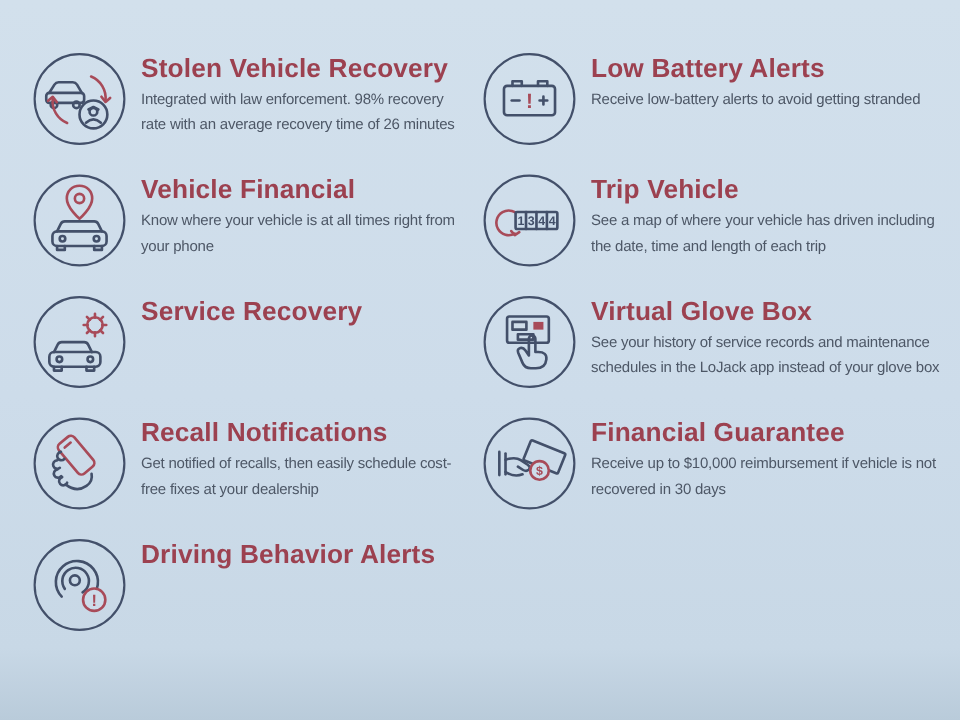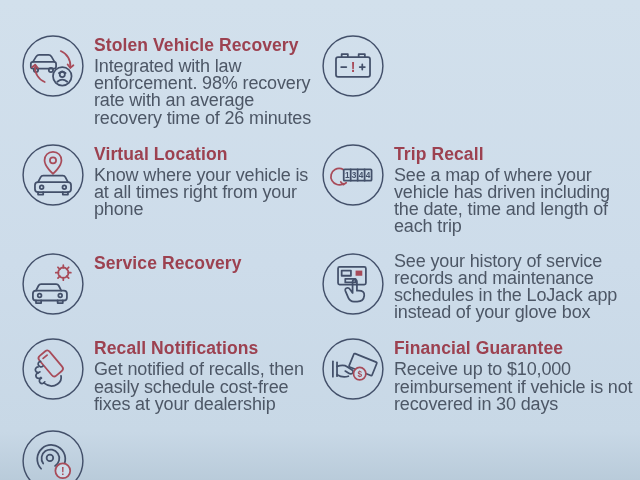--- a/index.html
+++ b/index.html
@@ -19,21 +19,21 @@
   .feat{display:flex;gap:8px;align-items:flex-start;}
   .feat .icon-wrap{flex:0 0 66px;width:66px;height:66px;}
   .feat svg{display:block;width:66px;height:66px;}
   .feat .txt{padding-top:2px;}
   .feat h3{
     margin:0 0 3px 0;
     font-size:17.5px;line-height:20px;font-weight:bold;
     color:#9c4150;letter-spacing:.1px;
   }
   .feat p{
-    margin:0;font-size:18px;line-height:17.2px;
+    margin:0;font-size:10px;line-height:17.2px;
     color:#4d5766;letter-spacing:-.15px;
   }
   .feat:nth-child(odd)  p{max-width:218px;}
   .feat:nth-child(even) p{max-width:246px;}
   
   .nv{stroke:#43506a;fill:none;stroke-width:1.7;stroke-linecap:round;stroke-linejoin:round;}
   .rd{stroke:#a84b59;fill:none;stroke-width:1.7;stroke-linecap:round;stroke-linejoin:round;}
   .ring{stroke:#43506a;fill:none;stroke-width:1.4;}
   .nvt{fill:#43506a;font-family:"Liberation Sans",sans-serif;font-weight:bold;}
   .rdt{fill:#a84b59;font-family:"Liberation Sans",sans-serif;font-weight:bold;}
@@ -74,57 +74,61 @@
         <svg viewBox="0 0 64 64">
           <circle class="ring" cx="32" cy="32" r="29"></circle>
           <path class="nv" d="M21 23.5 v-3 h6 v3"></path>
           <path class="nv" d="M37.5 23.5 v-3 h6 v3"></path>
           <rect class="nv" x="15.5" y="23.5" width="33" height="19" rx="2"></rect>
           <path class="nv" d="M20.5 33 h5"></path>
           <path class="nv" d="M38.5 33 h5 M41 30.5 v5"></path>
           <text class="rdt" x="32" y="37.8" font-size="13.5" text-anchor="middle">!</text>
         </svg>
       </div>
+      <div class="txt">
+        <h3>Low Battery Alerts</h3>
+        <p>Receive low-battery alerts to avoid getting stranded</p>
+      </div>
     </div>
 
     <div class="feat">
       <div class="icon-wrap">
         <svg viewBox="0 0 64 64">
           <circle class="ring" cx="32" cy="32" r="29"></circle>
           <path class="rd" d="M32 9.5 c-4.8 0 -8.2 3.6 -8.2 8.2 c0 6.2 8.2 13.1 8.2 13.1 s8.2 -6.9 8.2 -13.1 c0 -4.6 -3.4 -8.2 -8.2 -8.2 Z"></path>
           <circle class="rd" cx="32" cy="17.8" r="3"></circle>
           <path class="nv" d="M17.5 39 l2.4 -4.8 q0.8 -1.6 2.6 -1.6 h19 q1.8 0 2.6 1.6 L46.5 39"></path>
           <rect class="nv" x="14.5" y="39" width="35" height="9.5" rx="3"></rect>
           <circle class="nv" cx="21" cy="43.8" r="1.8"></circle>
           <circle class="nv" cx="43" cy="43.8" r="1.8"></circle>
           <path class="nv" d="M17.5 48.5 v2.5 h5 v-2.5 M41.5 48.5 v2.5 h5 v-2.5"></path>
         </svg>
       </div>
       <div class="txt">
-        <h3>Virtual Location</h3>
+        <h3>Vehicle Financial</h3>
         <p>Know where your vehicle is at all times right from your phone</p>
       </div>
     </div>
 
     <div class="feat">
       <div class="icon-wrap">
         <svg viewBox="0 0 64 64">
           <circle class="ring" cx="32" cy="32" r="29"></circle>
           <path class="rd" d="M25.5 29.5 a8 8 0 1 0 -3 11"></path>
           <path class="rd" d="M20.2 38.8 l2.3 2.6 l2.9 -1.9"></path>
           <rect class="nv bgfill" x="23" y="26.5" width="27" height="11" rx="1"></rect>
           <path class="nv" d="M29.75 26.5 v11 M36.5 26.5 v11 M43.25 26.5 v11"></path>
           <text class="nvt" x="26.4" y="35.2" font-size="8" text-anchor="middle">1</text>
           <text class="nvt" x="33.1" y="35.2" font-size="8" text-anchor="middle">3</text>
           <text class="nvt" x="39.9" y="35.2" font-size="8" text-anchor="middle">4</text>
           <text class="nvt" x="46.6" y="35.2" font-size="8" text-anchor="middle">4</text>
         </svg>
       </div>
       <div class="txt">
-        <h3>Trip Recall</h3>
+        <h3>Trip Vehicle</h3>
         <p>See a map of where your vehicle has driven including the date, time and length of each trip</p>
       </div>
     </div>
 
     <div class="feat">
       <div class="icon-wrap">
         <svg viewBox="0 0 64 64">
           <circle class="ring" cx="32" cy="32" r="29"></circle>
           <circle class="rd" cx="42" cy="21" r="5"></circle>
           <path class="rd" d="M42 13.7 v2.6 M42 25.7 v2.6 M34.7 21 h2.6 M46.7 21 h2.6 M36.8 15.8 l1.9 1.9 M45.3 24.3 l1.9 1.9 M47.2 15.8 l-1.9 1.9 M38.7 24.3 l-1.9 1.9"></path>
@@ -145,20 +149,21 @@
         <svg viewBox="0 0 64 64">
           <circle class="ring" cx="32" cy="32" r="29"></circle>
           <rect class="nv" x="17.5" y="15.5" width="27" height="17" rx="1.5"></rect>
           <rect class="nv" x="21" y="19" width="9" height="5"></rect>
           <rect x="34.5" y="19" width="6.5" height="5" fill="#a84b59"></rect>
           <rect class="nv" x="24.5" y="27" width="10" height="3.5"></rect>
           <path class="nv" d="M35.8 38.5 v-8.6 a2.1 2.1 0 0 0 -4.2 0 v10.8 l-2.2 -3.2 q-1.5 -2.1 -3.3 -1.6 q-2.3 0.6 -1.4 3 l2.8 6.6 q1.5 3.5 5.4 3.5 h3.2 q6.2 0 6.8 -5.8 q0.5 -4.7 -5.3 -4.7 z"></path>
         </svg>
       </div>
       <div class="txt">
+        <h3>Virtual Glove Box</h3>
         <p>See your history of service records and maintenance schedules in the LoJack app instead of your glove box</p>
       </div>
     </div>
 
     <div class="feat">
       <div class="icon-wrap">
         <svg viewBox="0 0 64 64">
           <circle class="ring" cx="32" cy="32" r="29"></circle>
           <g transform="rotate(-40 32 30)">
             <rect class="rd" x="26" y="13.5" width="13" height="25" rx="3"></rect>
@@ -203,18 +208,19 @@
         <svg viewBox="0 0 64 64">
           <circle class="ring" cx="32" cy="32" r="29"></circle>
           <circle class="nv" cx="29" cy="29" r="3.2"></circle>
           <path class="nv" d="M22.5 34.5 a8.6 8.6 0 1 1 11.5 2.3"></path>
           <path class="nv" d="M20.5 39.5 a13.6 13.6 0 1 1 17.8 1.6"></path>
           <circle class="rd bgfill" cx="41.5" cy="41.5" r="7.2"></circle>
           <text class="rdt" x="41.5" y="45.3" font-size="10.5" text-anchor="middle">!</text>
         </svg>
       </div>
       <div class="txt">
+        <h3>Driving Behavior Alerts</h3>
       </div>
     </div>
 
 
   </div>
 </div>
 
 </body></html>

